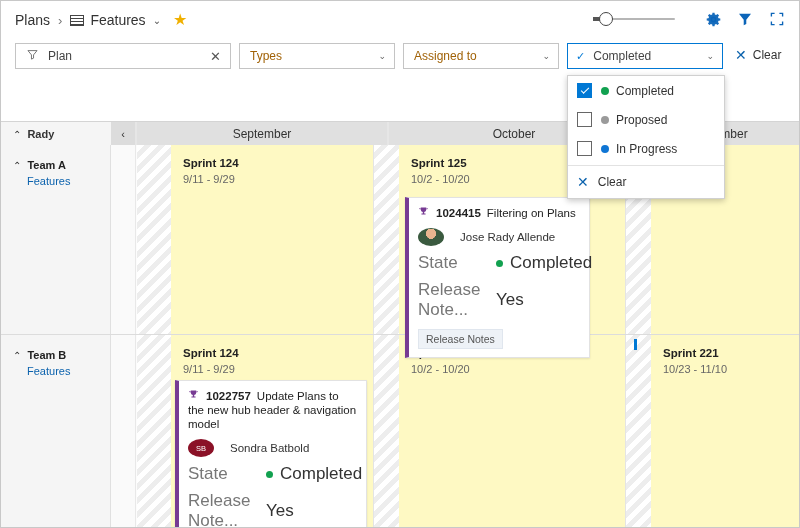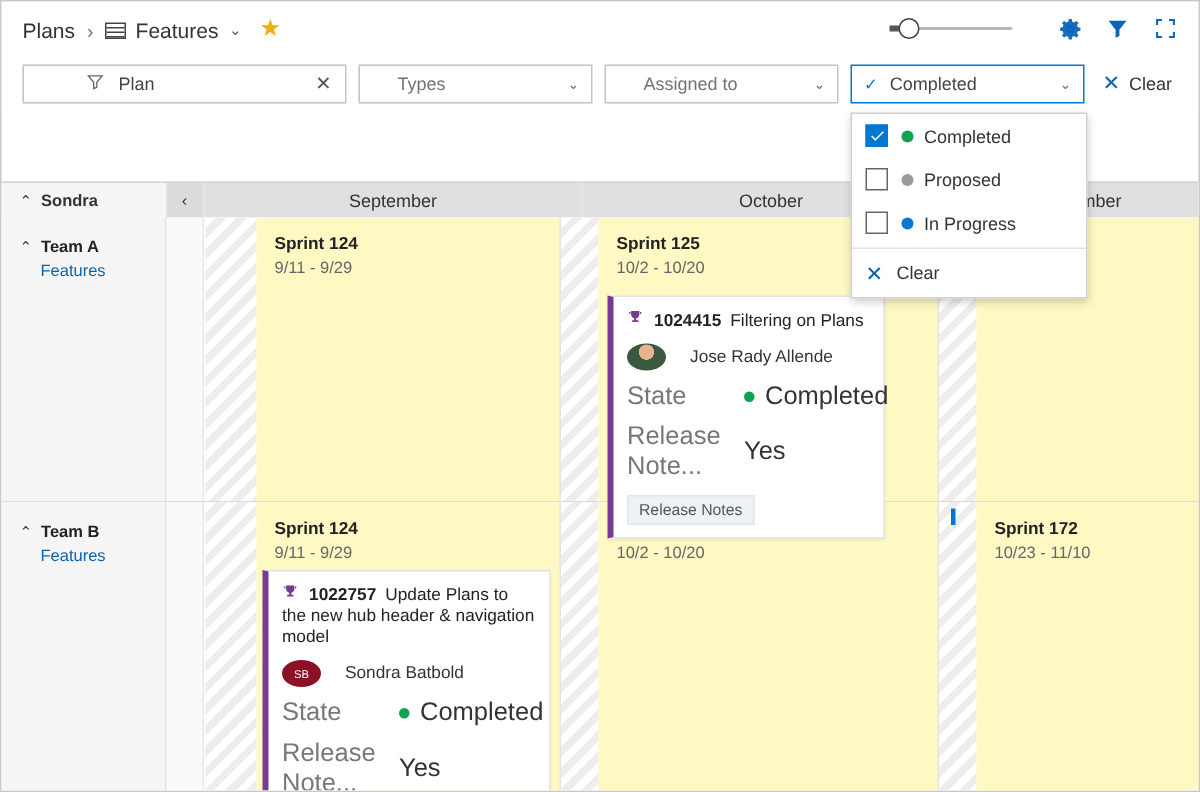--- a/index.html
+++ b/index.html
@@ -26,23 +26,23 @@
   .zoomslider{position:relative;width:82px;height:20px;margin-right:18px;}
   .zoomslider .track{position:absolute;left:8px;top:9px;width:74px;height:2px;background:#b6b6b6;border-radius:1px;}
   .zoomslider .nub{position:absolute;left:0px;top:8px;width:8px;height:4px;background:#555;}
   .zoomslider .knob{position:absolute;left:6px;top:3px;width:12px;height:12px;border:1.6px solid #444;border-radius:50%;background:#fff;cursor:pointer;}
   .ticon{width:24px;height:20px;display:flex;align-items:center;justify-content:center;cursor:pointer;margin-left:8px;}
 
   
   .filterbar{position:absolute;left:0;top:36px;width:798px;height:38px;background:#fff;}
   .fctl{position:absolute;top:6px;height:26px;box-sizing:border-box;border:1px solid #c4c4c4;background:#fff;display:flex;align-items:center;}
   .fctl .lab{font-size:12px;color:#444;flex:1;}
-  .fctl.placeholder .lab{color:#737373;margin-left:15px;}
+  .fctl.placeholder .lab{color:#a16207;}
   .fctl .chev{color:#666;font-size:9px;margin-right:8px;}
-  .fc-plan{left:14px;width:216px;padding-left:31px;}
+  .fc-plan{left:14px;width:216px;}
   .fc-plan .funnel{margin:0 9px 0 10px;}
   .fc-plan .clrx{margin-right:9px;color:#555;font-size:13px;cursor:pointer;}
   .fc-types{left:238px;width:156px;padding-left:10px;}
   .fc-assigned{left:402px;width:156px;padding-left:10px;}
   .fc-completed{left:566px;width:156px;border:1.5px solid #0078d4;padding-left:8px;}
   .fc-completed .ck{color:#0078d4;font-size:11px;margin-right:8px;}
   .clear-btn{position:absolute;left:734px;top:10px;display:flex;align-items:center;cursor:pointer;}
   .clear-btn .x{color:#0b62ad;font-size:14px;margin-right:6px;}
   .clear-btn .t{color:#333;font-size:12px;}
 
@@ -177,21 +177,21 @@
 
     <div class="clear-btn">
       <span class="x">✕</span>
       <span class="t">Clear</span>
     </div>
   </div>
 
   <div class="thead">
     <div class="teams-cell">
       <span class="cc">⌃</span>
-      <span class="tt">Sondra</span>
+      <span class="tt">Rady</span>
     </div>
     <div class="collapse-cell">‹</div>
     <div class="mon m1">September</div>
     <div class="mon m2">October</div>
     <div class="mon m3">November</div>
   </div>
 
   <div class="board">
 
     <div class="row rowA">
@@ -261,21 +261,21 @@
         <div class="sp-name">Sprint 124</div>
         <div class="sp-dates">9/11 - 9/29</div>
       </div>
       <div class="lane hatch" style="left:373px;width:25px;"></div>
       <div class="sprintcell" style="left:398px;width:227px;">
         <div class="sp-name">Sprint 125</div>
         <div class="sp-dates">10/2 - 10/20</div>
       </div>
       <div class="lane hatch" style="left:625px;width:25px;"></div>
       <div class="sprintcell" style="left:650px;width:148px;border-right:none;">
-        <div class="sp-name">Sprint 172</div>
+        <div class="sp-name">Sprint 221</div>
         <div class="sp-dates">10/23 - 11/10</div>
       </div>
 
       <div class="card" style="left:174px;top:45px;width:192px;">
         <div class="card-title">
           <span class="trophy">
             <svg width="11" height="11" viewBox="0 0 16 16">
                 <path fill="#773b93" d="M4 2h8v3a4 4 0 01-3 3.87V11h2v1.5H5V11h2V8.87A4 4 0 014 5V2zm-2 .8h1.4v2.3A2.2 2.2 0 012 3.6V2.8zm10.6 0H14v.8a2.2 2.2 0 01-1.4 1.5V2.8z"></path>
               </svg>
           </span><span class="wid">1022757</span><span>Update Plans to the new hub header &amp; navigation model</span>

